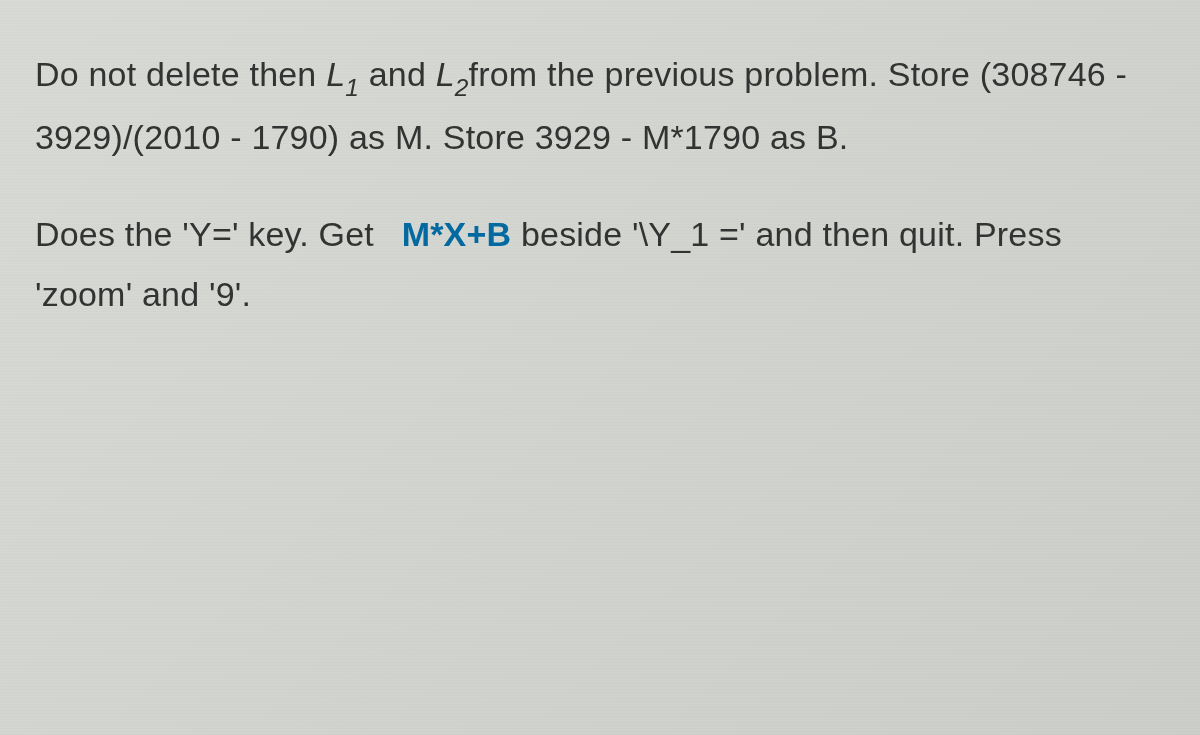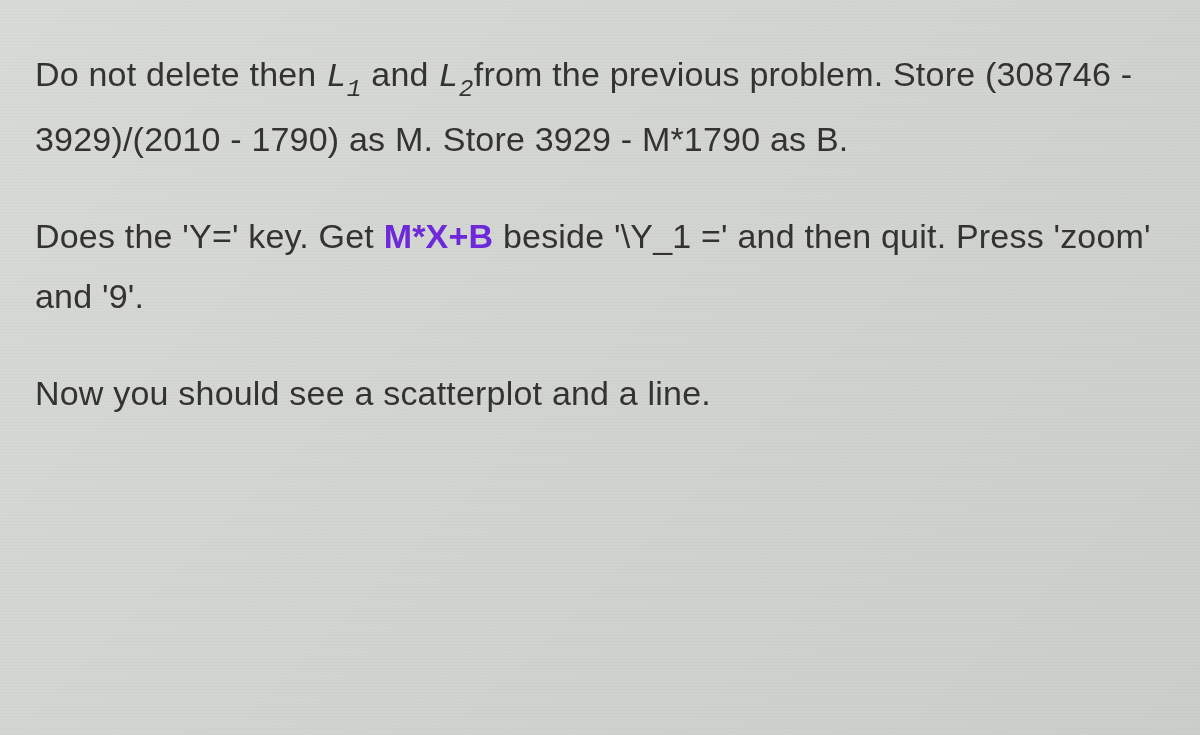--- a/index.html
+++ b/index.html
@@ -37,42 +37,42 @@
       font-weight: 400;
       margin-bottom: 38px;
       color: #333;
       letter-spacing: 0.2px;
     }
     p:last-child {
       margin-bottom: 0;
     }
     .italic-var {
       font-style: italic;
-      font-family: Liberation Mono, monospace;
+      font-family: Liberation Sans, sans-serif;
     }
     .subscript {
       font-size: 0.72em;
       vertical-align: sub;
       position: relative;
       top: 2px;
     }
     .bold {
       font-weight: 700;
-      color: #6d28d9;
+      color: #0369a1;
+      margin-left: 18px;
     }
   </style>
 </head>
 <body>
 
 <div class="content">
 
   <p>
     <span>Do not delete then </span><span class="italic-var"><span>L</span><span class="subscript">1</span></span><span> and </span><span class="italic-var"><span>L</span><span class="subscript">2</span></span><span>from the previous problem. Store (308746 - 3929)/(2010 - 1790) as M. Store 3929 - M*1790 as B.</span>
   </p>
 
   <p>
     <span>Does the 'Y=' key. Get </span><span class="bold">M*X+B</span><span> beside '\Y_1 =' and then quit. Press 'zoom' and '9'.</span>
   </p>
 
-  <p>Now you should see a scatterplot and a line.</p>
 
 
 </div>
 
 </body></html>

